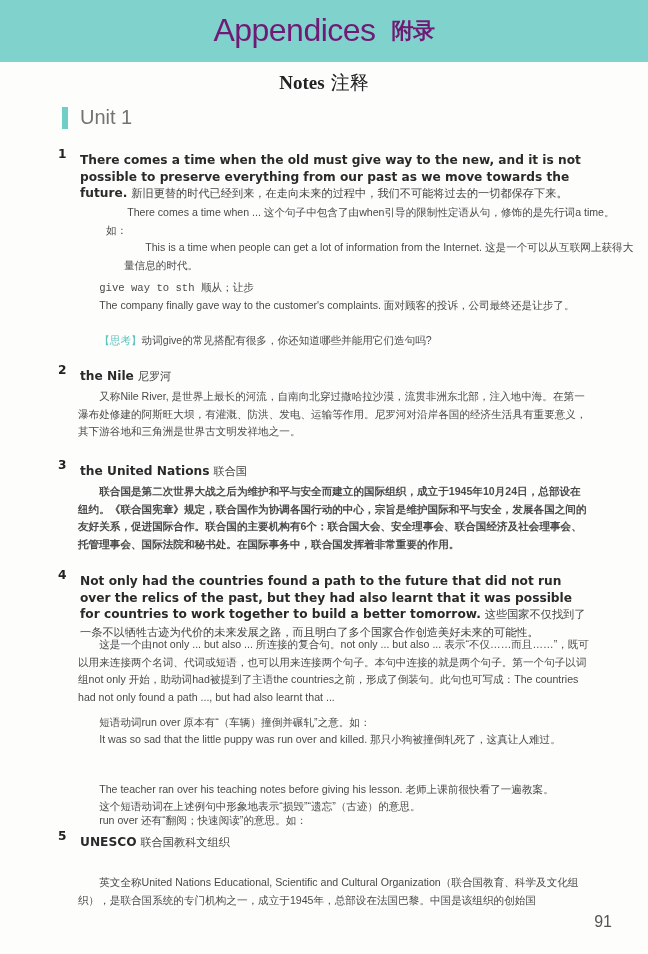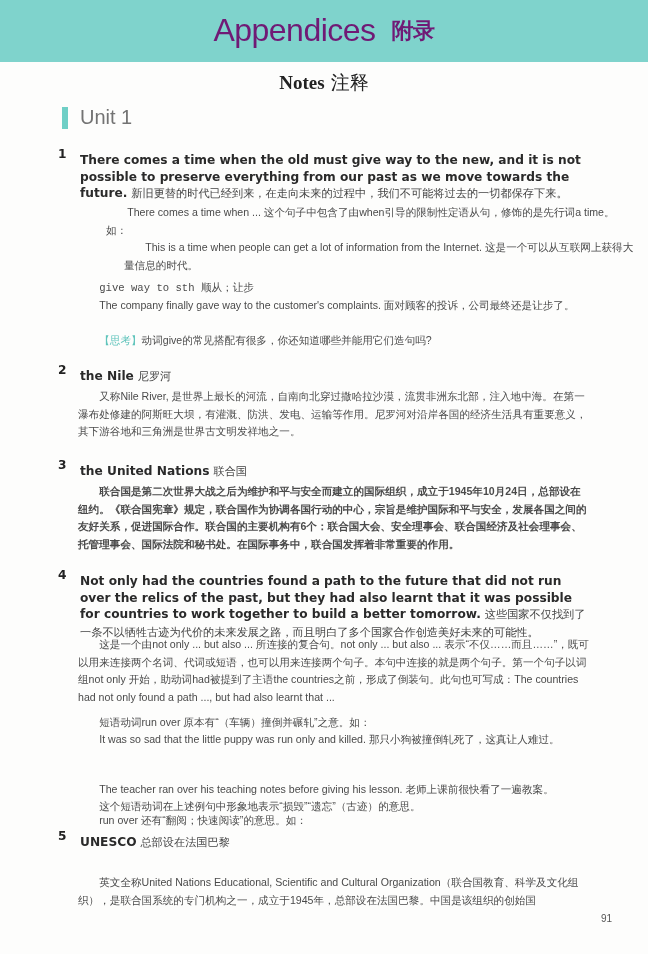--- a/index.html
+++ b/index.html
@@ -105,21 +105,21 @@
       color: #4a4a4a;
       font-family: "Liberation Sans", sans-serif;
     }
     .indent { text-indent: 2em; }
     .inset { padding-left: 2em; }
     .think-bracket { color: #5fc4bb; }
     .page-number {
       position: absolute;
       right: 36px;
       top: 913px;
-      font-size: 10px;
+      font-size: 16px;
       color: #555;
       font-family: "Liberation Sans", sans-serif;
     }
   </style>
 </head>
 <body>
 
 <div class="header-band">
   <div class="header-title">
     <span>Appendices</span><span class="cn">附录</span>
@@ -181,31 +181,31 @@
     <div class="note-head">
       <span class="note-num">4</span>
       <span class="note-head-text">
         <span class="en-b">Not only had the countries found a path to the future that did not run over the relics of the past, but they had also learnt that it was possible for countries to work together to build a better tomorrow.</span>
         <span class="cn">这些国家不仅找到了一条不以牺牲古迹为代价的未来发展之路，而且明白了多个国家合作创造美好未来的可能性。</span>
       </span>
     </div>
   </div>
   <div class="para indent" style="top:490px;">这是一个由not only ... but also ... 所连接的复合句。not only ... but also ... 表示“不仅……而且……”，既可以用来连接两个名词、代词或短语，也可以用来连接两个句子。本句中连接的就是两个句子。第一个句子以词组not only 开始，助动词had被提到了主语the countries之前，形成了倒装句。此句也可写成：The countries had not only found a path ..., but had also learnt that ...</div>
   <div class="para inset" style="top:568px;">短语动词run over 原本有“（车辆）撞倒并碾轧”之意。如：</div>
-  <div class="para inset" style="top:585px;">It was so sad that the little puppy was run only and killed. 那只小狗被撞倒轧死了，这真让人难过。</div>
+  <div class="para inset" style="top:585px;">It was so sad that the little puppy was run over and killed. 那只小狗被撞倒轧死了，这真让人难过。</div>
   <div class="para inset" style="top:618px;margin-top:48px;">run over 还有“翻阅；快速阅读”的意思。如：</div>
   <div class="para inset" style="top:635px;">The teacher ran over his teaching notes before giving his lesson. 老师上课前很快看了一遍教案。</div>
   <div class="para inset" style="top:652px;">这个短语动词在上述例句中形象地表示“损毁”“遗忘”（古迹）的意思。</div>
 
   <div class="note" style="top:682px;">
     <div class="note-head">
       <span class="note-num">5</span>
       <span class="note-head-text">
         <span class="en-b">UNESCO</span>
-        <span class="cn">总部设在法国巴黎</span>
+        <span class="cn">联合国教科文组织</span>
       </span>
     </div>
   </div>
   <div class="para indent" style="top:708px;margin-top:20px;">英文全称United Nations Educational, Scientific and Cultural Organization（联合国教育、科学及文化组织），是联合国系统的专门机构之一，成立于1945年，总部设在法国巴黎。中国是该组织的创始国</div>
 
 </div>
 
 <div class="page-number">91</div>
 
 </body></html>

